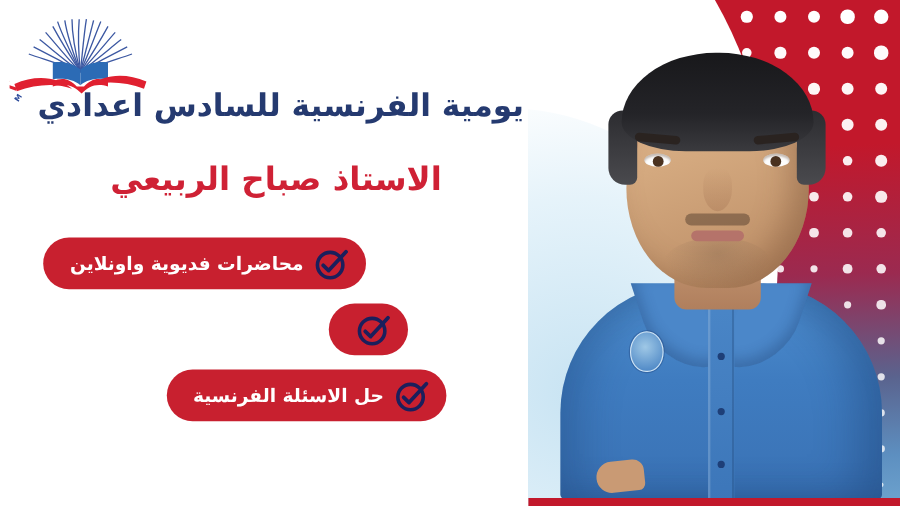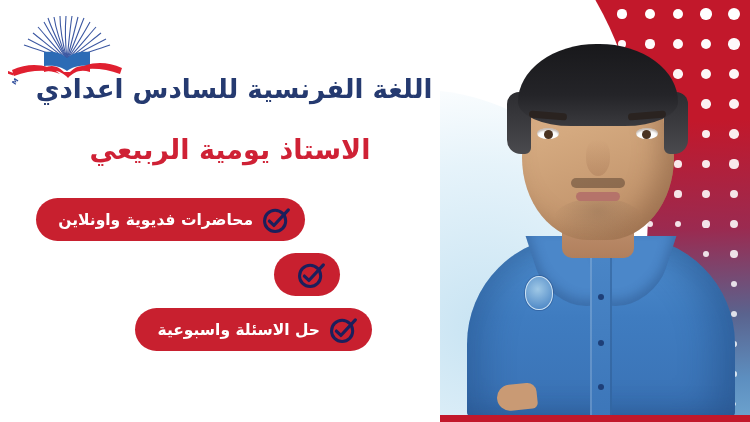--- a/index.html
+++ b/index.html
@@ -507,22 +507,22 @@
 
       <text font-family="'DejaVu Sans','Liberation Sans',sans-serif" font-size="13.5" font-weight="bold" fill="#E02030" letter-spacing="1.1">
         <textPath href="#arcTop" startOffset="4%">FUTURE STUDENT</textPath>
       </text>
       <text font-family="'DejaVu Sans','Liberation Sans',sans-serif" font-size="6.2" font-weight="bold" fill="#2C4A9A" letter-spacing="1.05">
         <textPath href="#arcBot" startOffset="5%">EDUCATIONAL PLATFORM</textPath>
       </text>
     </svg>
   </div>
 
-  <div class="title">اللغة الفرنسية للسادس اعدادي</div>
-  <div class="subtitle">الاستاذ يومية الربيعي</div>
+  <div class="title">يومية الفرنسية للسادس اعدادي</div>
+  <div class="subtitle">الاستاذ صباح الربيعي</div>
 
   <div class="pills">
 
     <div class="pill pill-1">
       <span class="check-wrap">
         <svg viewBox="0 0 34 34" width="30" height="30" aria-hidden="true">
           <circle cx="16" cy="18" r="12" fill="none" stroke="#1B1F5C" stroke-width="3.4"></circle>
           <path d="M9.5 18.2 L14.6 23.2 L31 5.5" fill="none" stroke="#1B1F5C" stroke-width="3.6" stroke-linecap="round" stroke-linejoin="round"></path>
         </svg>
       </span>
@@ -538,18 +538,18 @@
       </span>
     </div>
 
     <div class="pill pill-3">
       <span class="check-wrap">
         <svg viewBox="0 0 34 34" width="30" height="30" aria-hidden="true">
           <circle cx="16" cy="18" r="12" fill="none" stroke="#1B1F5C" stroke-width="3.4"></circle>
           <path d="M9.5 18.2 L14.6 23.2 L31 5.5" fill="none" stroke="#1B1F5C" stroke-width="3.6" stroke-linecap="round" stroke-linejoin="round"></path>
         </svg>
       </span>
-      <span class="pill-label">حل الاسئلة واسبوعية</span>
+      <span class="pill-label">حل الاسئلة الفرنسية</span>
     </div>
 
   </div>
 
 </div>
 
 </body></html>

